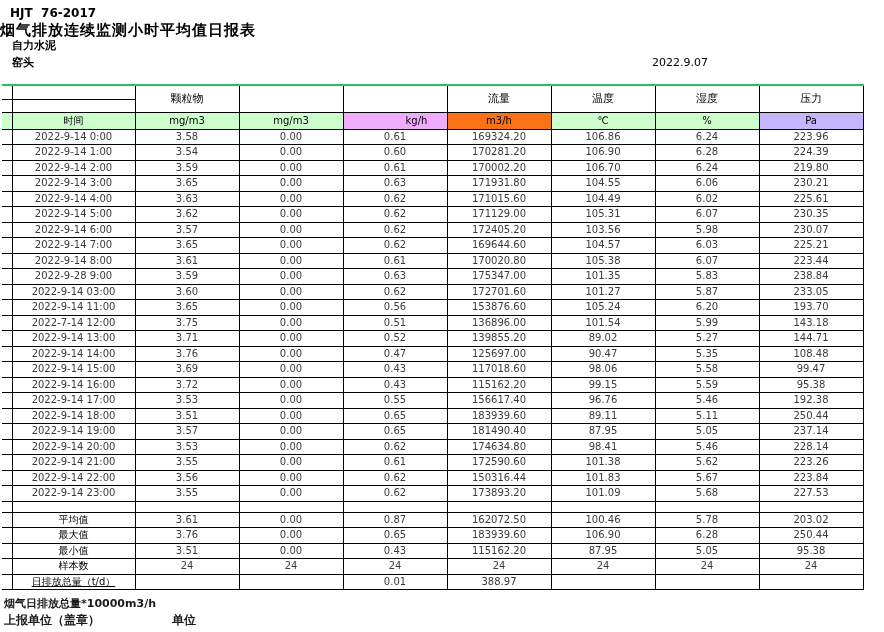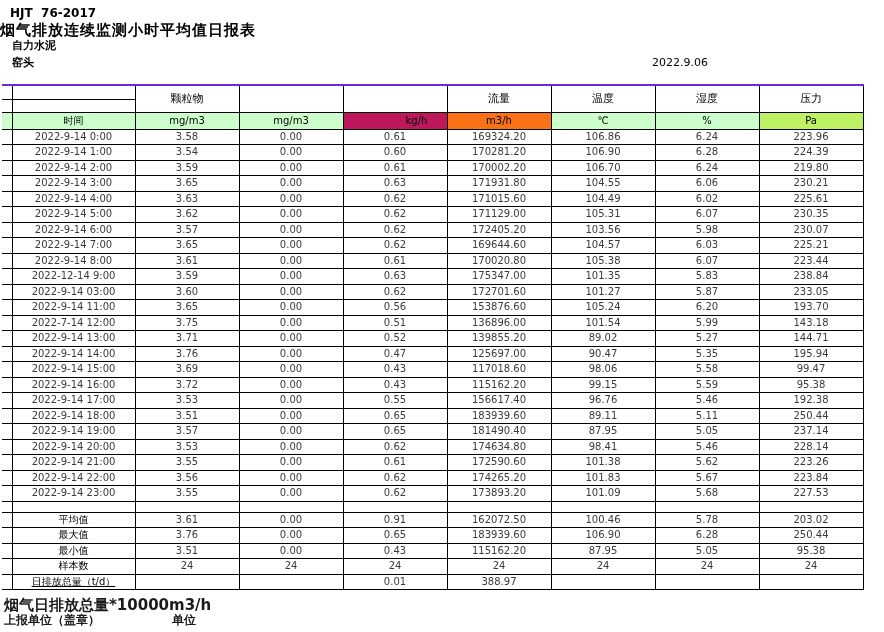--- a/index.html
+++ b/index.html
@@ -8,51 +8,51 @@
     font-family:"DejaVu Sans","Liberation Sans",sans-serif;color:#000;
     overflow:hidden;
   }
   .std{position:absolute;left:10px;top:6px;font-size:12px;font-weight:bold;white-space:pre;}
   .title{position:absolute;left:0;top:21px;width:860px;font-size:15px;font-weight:bold;letter-spacing:1px;}
   .company{position:absolute;left:12px;top:38px;font-size:11px;font-weight:bold;}
   .location{position:absolute;left:12px;top:55px;font-size:11px;font-weight:bold;}
   .date{position:absolute;left:652px;top:56px;font-size:11px;}
   table.rep{
     position:absolute;left:2px;top:84px;border-collapse:collapse;table-layout:fixed;
-    border-top:2px solid #6d28d9;
+    border-top:2px solid #22c55e;
   }
   table.rep td{
     border:1px solid #000;padding:0;margin:0;text-align:center;vertical-align:middle;
     font-size:10px;color:#3a3a3a;white-space:nowrap;overflow:hidden;line-height:1;
   }
   table.rep td.c0{border-left:none;}
   tr.h1 td,tr.h2 td{color:#000;font-size:11px;}
   tr.h1{height:14px;}
   tr.h2{height:13px;}
   tr.unit{height:17px;}
   tr.unit td{color:#000;font-size:10px;margin-left:25px;}
   tbody tr{height:15.5px;}
   tr.spacer{height:11px;}
   td.tcol{color:#3a3a3a;}
   tr.sum td{color:#3a3a3a;}
   tr.sum td.tcol{color:#000;}
   td.left{text-align:left;padding-left:6px;text-decoration:underline;}
-  .footer-note{position:absolute;left:4px;top:596px;font-size:15px;font-weight:bold;color:#1a1a1a;}
+  .footer-note{position:absolute;left:4px;top:596px;font-size:11px;font-weight:bold;color:#1a1a1a;}
   .footer-line{position:absolute;left:0;top:612px;width:884px;height:16px;font-size:12px;font-weight:bold;color:#1a1a1a;padding-left:25px;}
   .footer-line .report-unit{position:absolute;left:4px;top:0;}
   .footer-line .unit-label{position:absolute;left:172px;top:0;}
 </style>
 </head>
 <body>
 
 <div class="std">HJT  76-2017</div>
 <div class="title">烟气排放连续监测小时平均值日报表</div>
 <div class="company">自力水泥</div>
 <div class="location">窑头</div>
-<div class="date">2022.9.06</div>
+<div class="date">2022.9.07</div>
 
 <table class="rep">
   <colgroup>
     <col style="width:10px">
       <col style="width:123px">
     <col style="width:104px">
       <col style="width:104px">
       <col style="width:104px">
       <col style="width:104px">
     <col style="width:104px">
@@ -73,25 +73,25 @@
     </tr>
     <tr class="h2">
       <td class="c0"></td>
       <td></td>
     </tr>
     <tr class="unit">
       <td class="c0 green" style="background: rgb(204, 255, 204);"></td>
       <td class="green" style="background: rgb(204, 255, 204);">时间</td>
       <td class="green" style="background: rgb(204, 255, 204);">mg/m3</td>
       <td class="green" style="background: rgb(204, 255, 204);">mg/m3</td>
-      <td class="green" style="background: #be185d; padding-left: 43px;">kg/h</td>
+      <td class="green" style="background: #f0abfc; padding-left: 43px;">kg/h</td>
       <td class="green" style="background: #f97316;">m3/h</td>
       <td class="green" style="background: rgb(204, 255, 204);">℃</td>
       <td class="green" style="background: rgb(204, 255, 204);">%</td>
-      <td class="green" style="background: #bef264;">Pa</td>
+      <td class="green" style="background: #c4b5fd;">Pa</td>
     </tr>
   </thead>
   <tbody id="data-body">
       <tr>
         <td class="c0"></td>
         <td class="tcol">2022-9-14 0:00</td>
         <td>3.58</td>
         <td>0.00</td>
         <td>0.61</td>
         <td>169324.20</td>
@@ -182,21 +182,21 @@
         <td>3.61</td>
         <td>0.00</td>
         <td>0.61</td>
         <td>170020.80</td>
         <td>105.38</td>
         <td>6.07</td>
         <td>223.44</td>
       </tr>
       <tr>
         <td class="c0"></td>
-        <td class="tcol">2022-12-14 9:00</td>
+        <td class="tcol">2022-9-28 9:00</td>
         <td>3.59</td>
         <td>0.00</td>
         <td>0.63</td>
         <td>175347.00</td>
         <td>101.35</td>
         <td>5.83</td>
         <td>238.84</td>
       </tr>
       <tr>
         <td class="c0"></td>
@@ -244,21 +244,21 @@
       </tr>
       <tr>
         <td class="c0"></td>
         <td class="tcol">2022-9-14 14:00</td>
         <td>3.76</td>
         <td>0.00</td>
         <td>0.47</td>
         <td>125697.00</td>
         <td>90.47</td>
         <td>5.35</td>
-        <td>195.94</td>
+        <td>108.48</td>
       </tr>
       <tr>
         <td class="c0"></td>
         <td class="tcol">2022-9-14 15:00</td>
         <td>3.69</td>
         <td>0.00</td>
         <td>0.43</td>
         <td>117018.60</td>
         <td>98.06</td>
         <td>5.58</td>
@@ -329,21 +329,21 @@
         <td>101.38</td>
         <td>5.62</td>
         <td>223.26</td>
       </tr>
       <tr>
         <td class="c0"></td>
         <td class="tcol">2022-9-14 22:00</td>
         <td>3.56</td>
         <td>0.00</td>
         <td>0.62</td>
-        <td>174265.20</td>
+        <td>150316.44</td>
         <td>101.83</td>
         <td>5.67</td>
         <td>223.84</td>
       </tr>
       <tr>
         <td class="c0"></td>
         <td class="tcol">2022-9-14 23:00</td>
         <td>3.55</td>
         <td>0.00</td>
         <td>0.62</td>
@@ -361,21 +361,21 @@
         <td></td>
         <td></td>
         <td></td>
         <td></td>
       </tr>
       <tr class="sum">
         <td class="c0"></td>
         <td class="tcol">平均值</td>
         <td>3.61</td>
         <td>0.00</td>
-        <td>0.91</td>
+        <td>0.87</td>
         <td>162072.50</td>
         <td>100.46</td>
         <td>5.78</td>
         <td>203.02</td>
       </tr>
       <tr class="sum">
         <td class="c0"></td>
         <td class="tcol">最大值</td>
         <td>3.76</td>
         <td>0.00</td>

